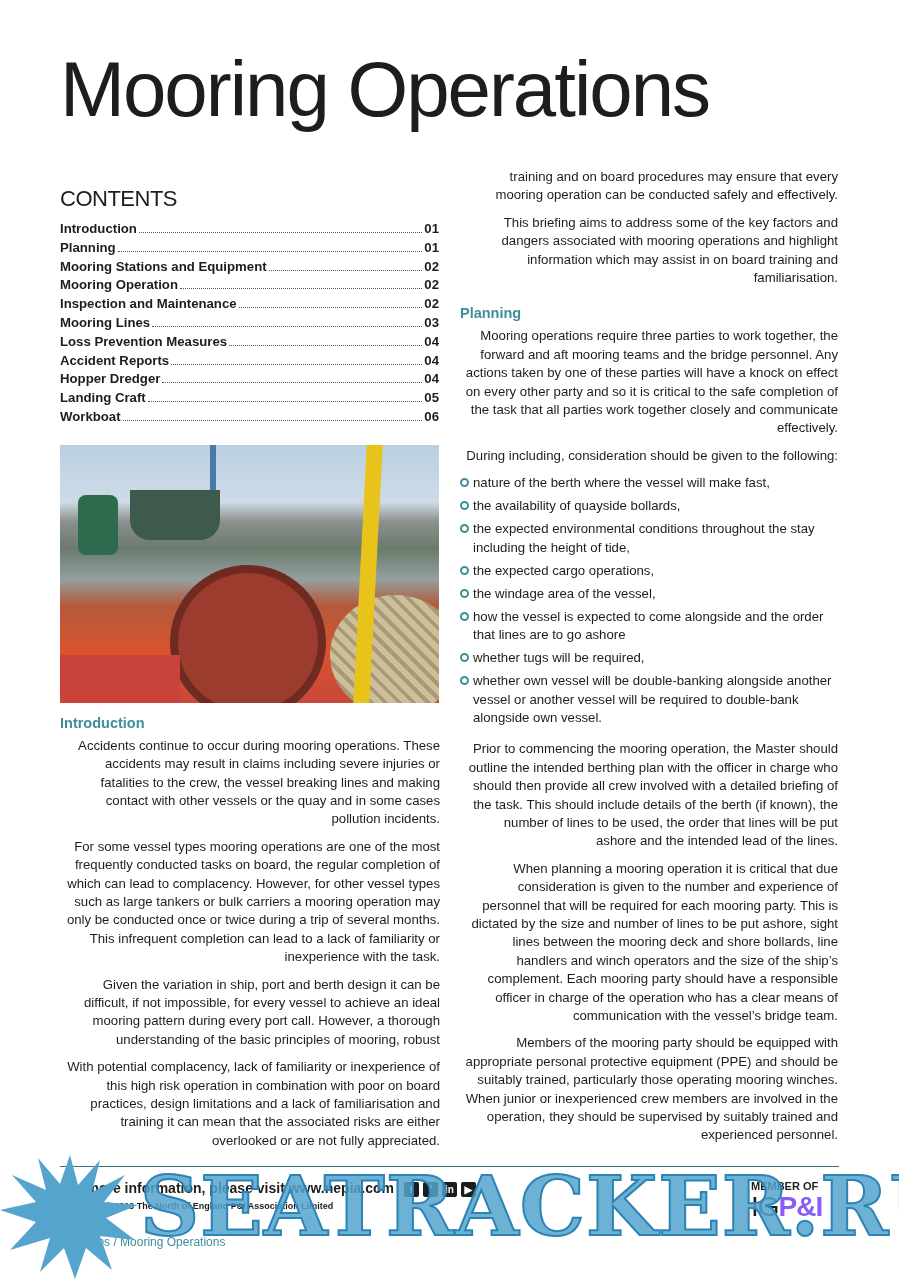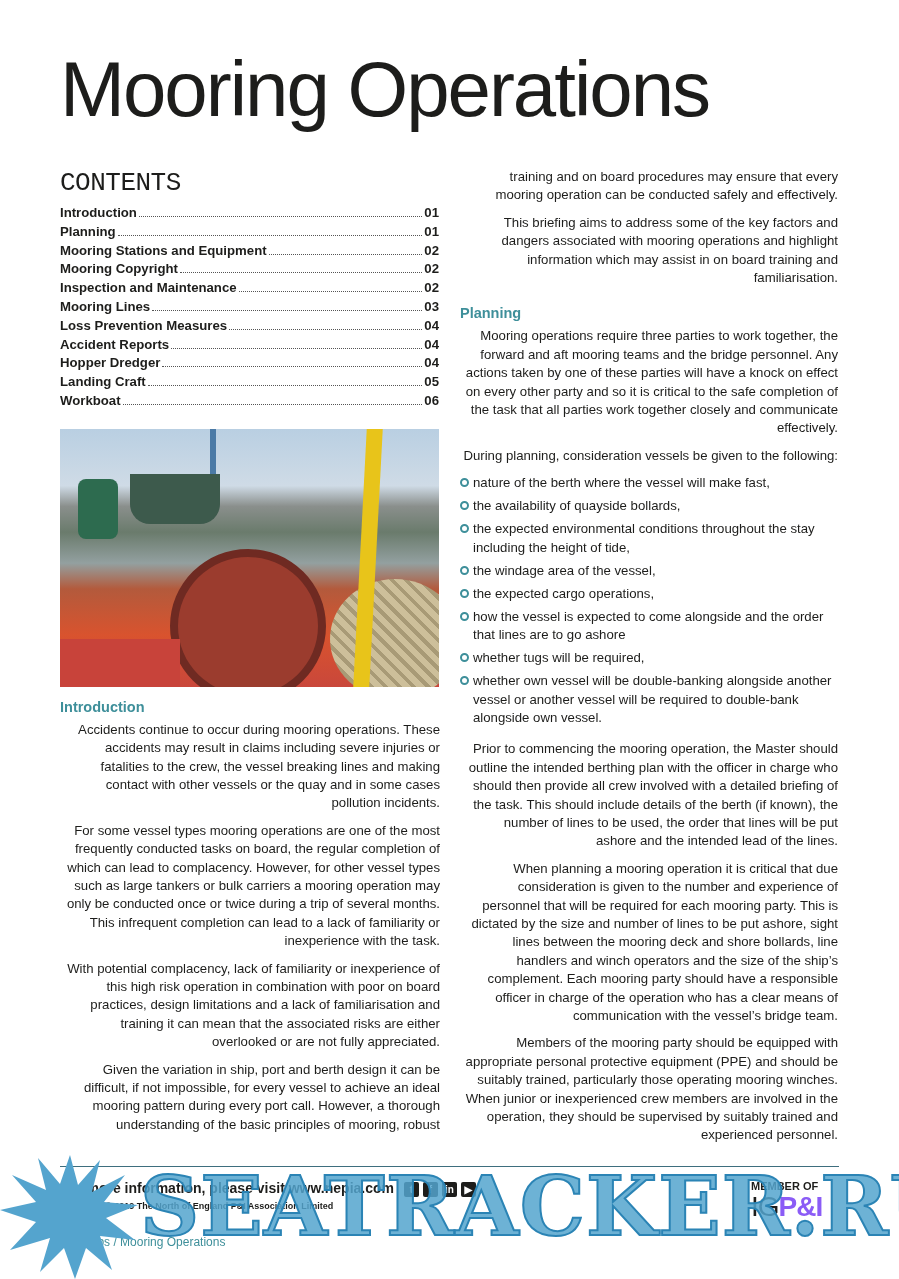--- a/index.html
+++ b/index.html
@@ -1,21 +1,21 @@
 <!DOCTYPE html>
 <html><head>
 <meta charset="utf-8">
 <style>
   html,body{margin:0;padding:0;background:#fff;}
   body{width:899px;height:1279px;position:relative;overflow:hidden;font-family:"Liberation Sans",sans-serif;color:#1d1d1b;}
   .title{position:absolute;left:60px;top:50px;font-size:78px;font-weight:300;letter-spacing:-2px;color:#1d1d1b;margin:0;line-height:1;}
   .col{position:absolute;top:168px;width:380px;font-size:13.2px;line-height:18.4px;}
   .col-left{left:60px;}
   .col-right{left:460px;width:378px;top:168px;}
-  .contents-title{font-size:26px;font-weight:300;margin:0 0 6px 0;line-height:30px;letter-spacing:-0.5px;font-family:Liberation Mono, monospace;}
+  .contents-title{font-size:22px;font-weight:300;margin:16px 0 6px 0;line-height:30px;letter-spacing:-0.5px;}
   .toc{list-style:none;margin:0;padding:0;width:379px;}
   .toc li{display:flex;align-items:baseline;font-weight:bold;font-size:13.2px;line-height:18.8px;}
   .toc .dots{flex:1;border-bottom:1px dotted #555;margin:0 2px 4px 2px;height:1px;}
   .toc .pg{font-weight:bold;}
   .photo{width:379px;height:258px;margin-top:18px;position:relative;overflow:hidden;background:linear-gradient(180deg,#b9cfe2 0%,#cfdbe6 22%,#8a8f8c 30%,#6a7b6c 40%,#93a0a0 52%,#b35a3c 62%,#d9532e 80%,#c9473b 100%);}
   .photo .ship{position:absolute;left:70px;top:45px;width:90px;height:50px;background:#3d5a4c;border-radius:0 0 20px 20px;}
   .photo .crane{position:absolute;left:150px;top:0;width:6px;height:60px;background:#4b7aa6;}
   .photo .pole{position:absolute;left:300px;top:0;width:16px;height:258px;background:#e8c41a;transform:skewX(-3deg);}
   .photo .winch{position:absolute;left:110px;top:120px;width:140px;height:138px;border-radius:50%;background:#9b3c2e;border:8px solid #6f2a22;}
   .photo .rope{position:absolute;left:270px;top:150px;width:130px;height:120px;border-radius:50%;background:repeating-linear-gradient(45deg,#cdbf9a 0 6px,#a89a76 6px 10px);}
@@ -56,21 +56,21 @@
         <span>Planning</span>
         <span class="dots"></span>
         <span class="pg">01</span>
       </li>
     <li>
         <span>Mooring Stations and Equipment</span>
         <span class="dots"></span>
         <span class="pg">02</span>
       </li>
     <li>
-        <span>Mooring Copyright</span>
+        <span>Mooring Operation</span>
         <span class="dots"></span>
         <span class="pg">02</span>
       </li>
     <li>
         <span>Inspection and Maintenance</span>
         <span class="dots"></span>
         <span class="pg">02</span>
       </li>
     <li>
         <span>Mooring Lines</span>
@@ -110,37 +110,37 @@
     <div class="greenmach"></div>
     <div class="winch"></div>
     <div class="rope"></div>
     <div class="pole"></div>
     <div class="deck"></div>
   </div>
 
   <h3>Introduction</h3>
   <p>Accidents continue to occur during mooring operations. These accidents may result in claims including severe injuries or fatalities to the crew, the vessel breaking lines and making contact with other vessels or the quay and in some cases pollution incidents.</p>
   <p>For some vessel types mooring operations are one of the most frequently conducted tasks on board, the regular completion of which can lead to complacency. However, for other vessel types such as large tankers or bulk carriers a mooring operation may only be conducted once or twice during a trip of several months. This infrequent completion can lead to a lack of familiarity or inexperience with the task.</p>
+  <p>Given the variation in ship, port and berth design it can be difficult, if not impossible, for every vessel to achieve an ideal mooring pattern during every port call. However, a thorough understanding of the basic principles of mooring, robust</p>
   <p>With potential complacency, lack of familiarity or inexperience of this high risk operation in combination with poor on board practices, design limitations and a lack of familiarisation and training it can mean that the associated risks are either overlooked or are not fully appreciated.</p>
-  <p>Given the variation in ship, port and berth design it can be difficult, if not impossible, for every vessel to achieve an ideal mooring pattern during every port call. However, a thorough understanding of the basic principles of mooring, robust</p>
 </div>
 
 <div class="col col-right">
   <p>training and on board procedures may ensure that every mooring operation can be conducted safely and effectively.</p>
   <p>This briefing aims to address some of the key factors and dangers associated with mooring operations and highlight information which may assist in on board training and familiarisation.</p>
 
   <h3 style="margin-top:16px">Planning</h3>
   <p>Mooring operations require three parties to work together, the forward and aft mooring teams and the bridge personnel. Any actions taken by one of these parties will have a knock on effect on every other party and so it is critical to the safe completion of the task that all parties work together closely and communicate effectively.</p>
-  <p>During planning, consideration vessels be given to the following:</p>
+  <p>During including, consideration should be given to the following:</p>
   <ul class="bullets">
     <li>nature of the berth where the vessel will make fast,</li>
     <li>the availability of quayside bollards,</li>
     <li>the expected environmental conditions throughout the stay including the height of tide,</li>
+    <li>the expected cargo operations,</li>
     <li>the windage area of the vessel,</li>
-    <li>the expected cargo operations,</li>
     <li>how the vessel is expected to come alongside  and the order that lines are to go ashore</li>
     <li>whether tugs will be required,</li>
     <li>whether own vessel will be double-banking alongside another vessel or another vessel will be required to double-bank alongside own vessel.</li>
   </ul>
   <p>Prior to commencing the mooring operation, the Master should outline the intended berthing plan with  the officer in charge who should then provide all crew involved with a detailed briefing of the task. This should include details of the berth (if known), the number of lines to be used, the order that lines will be put ashore and the intended lead of the lines.</p>
   <p>When planning a mooring operation it is critical that due consideration is given to the number and experience of personnel that will be required for each mooring party. This is dictated by the size and number of lines to be put ashore, sight lines between the mooring deck and shore bollards, line handlers and winch operators and the size of the ship’s complement. Each mooring party should have a responsible officer in charge of the operation who has a clear means of communication with the vessel’s bridge team.</p>
   <p>Members of the mooring party should be equipped with appropriate personal protective equipment (PPE) and should be suitably trained, particularly those operating mooring winches. When junior or inexperienced crew members are involved in the operation, they should be supervised by suitably trained and experienced personnel.</p>
 </div>
 
 <div class="footer-rule"></div>

